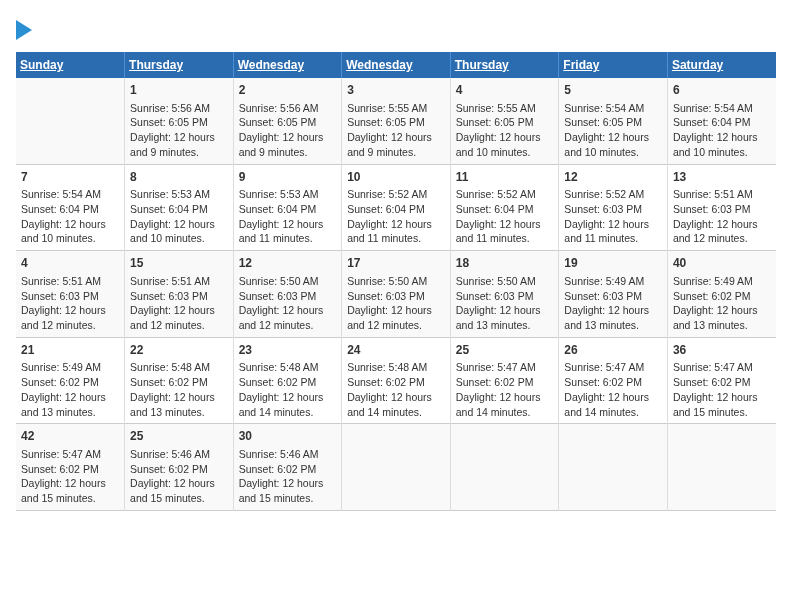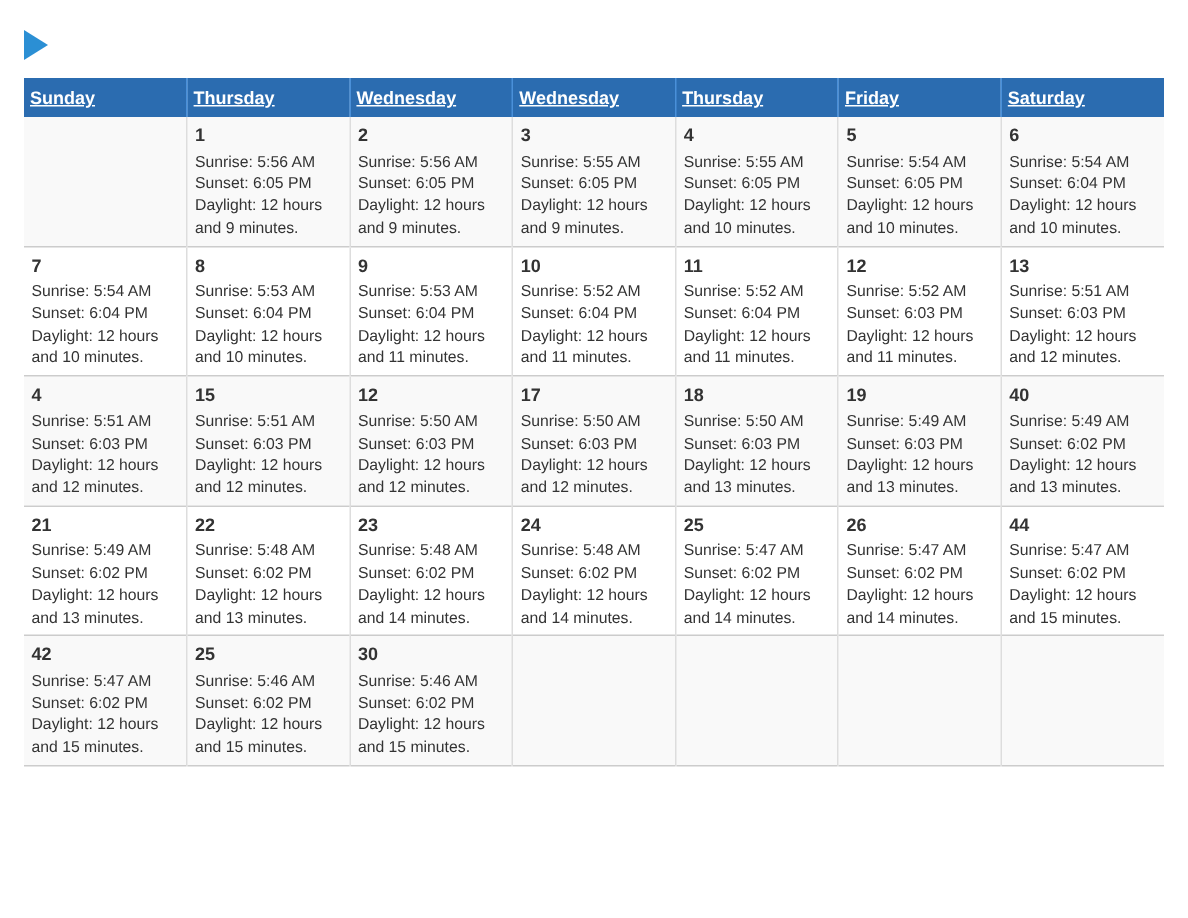--- a/index.html
+++ b/index.html
@@ -278,21 +278,21 @@
 Sunset: 6:02 PM
 Daylight: 12 hours and 14 minutes.</div>
         </td>
         <td>
           <span class="day-num">26</span>
           <div class="day-info" style="white-space: pre-line;">Sunrise: 5:47 AM
 Sunset: 6:02 PM
 Daylight: 12 hours and 14 minutes.</div>
         </td>
         <td>
-          <span class="day-num">44</span>
+          <span class="day-num">36</span>
           <div class="day-info" style="white-space: pre-line;">Sunrise: 5:47 AM
 Sunset: 6:02 PM
 Daylight: 12 hours and 15 minutes.</div>
         </td>
       </tr>
       <tr>
         <td>
           <span class="day-num">42</span>
           <div class="day-info" style="white-space: pre-line;">Sunrise: 5:47 AM
 Sunset: 6:02 PM

